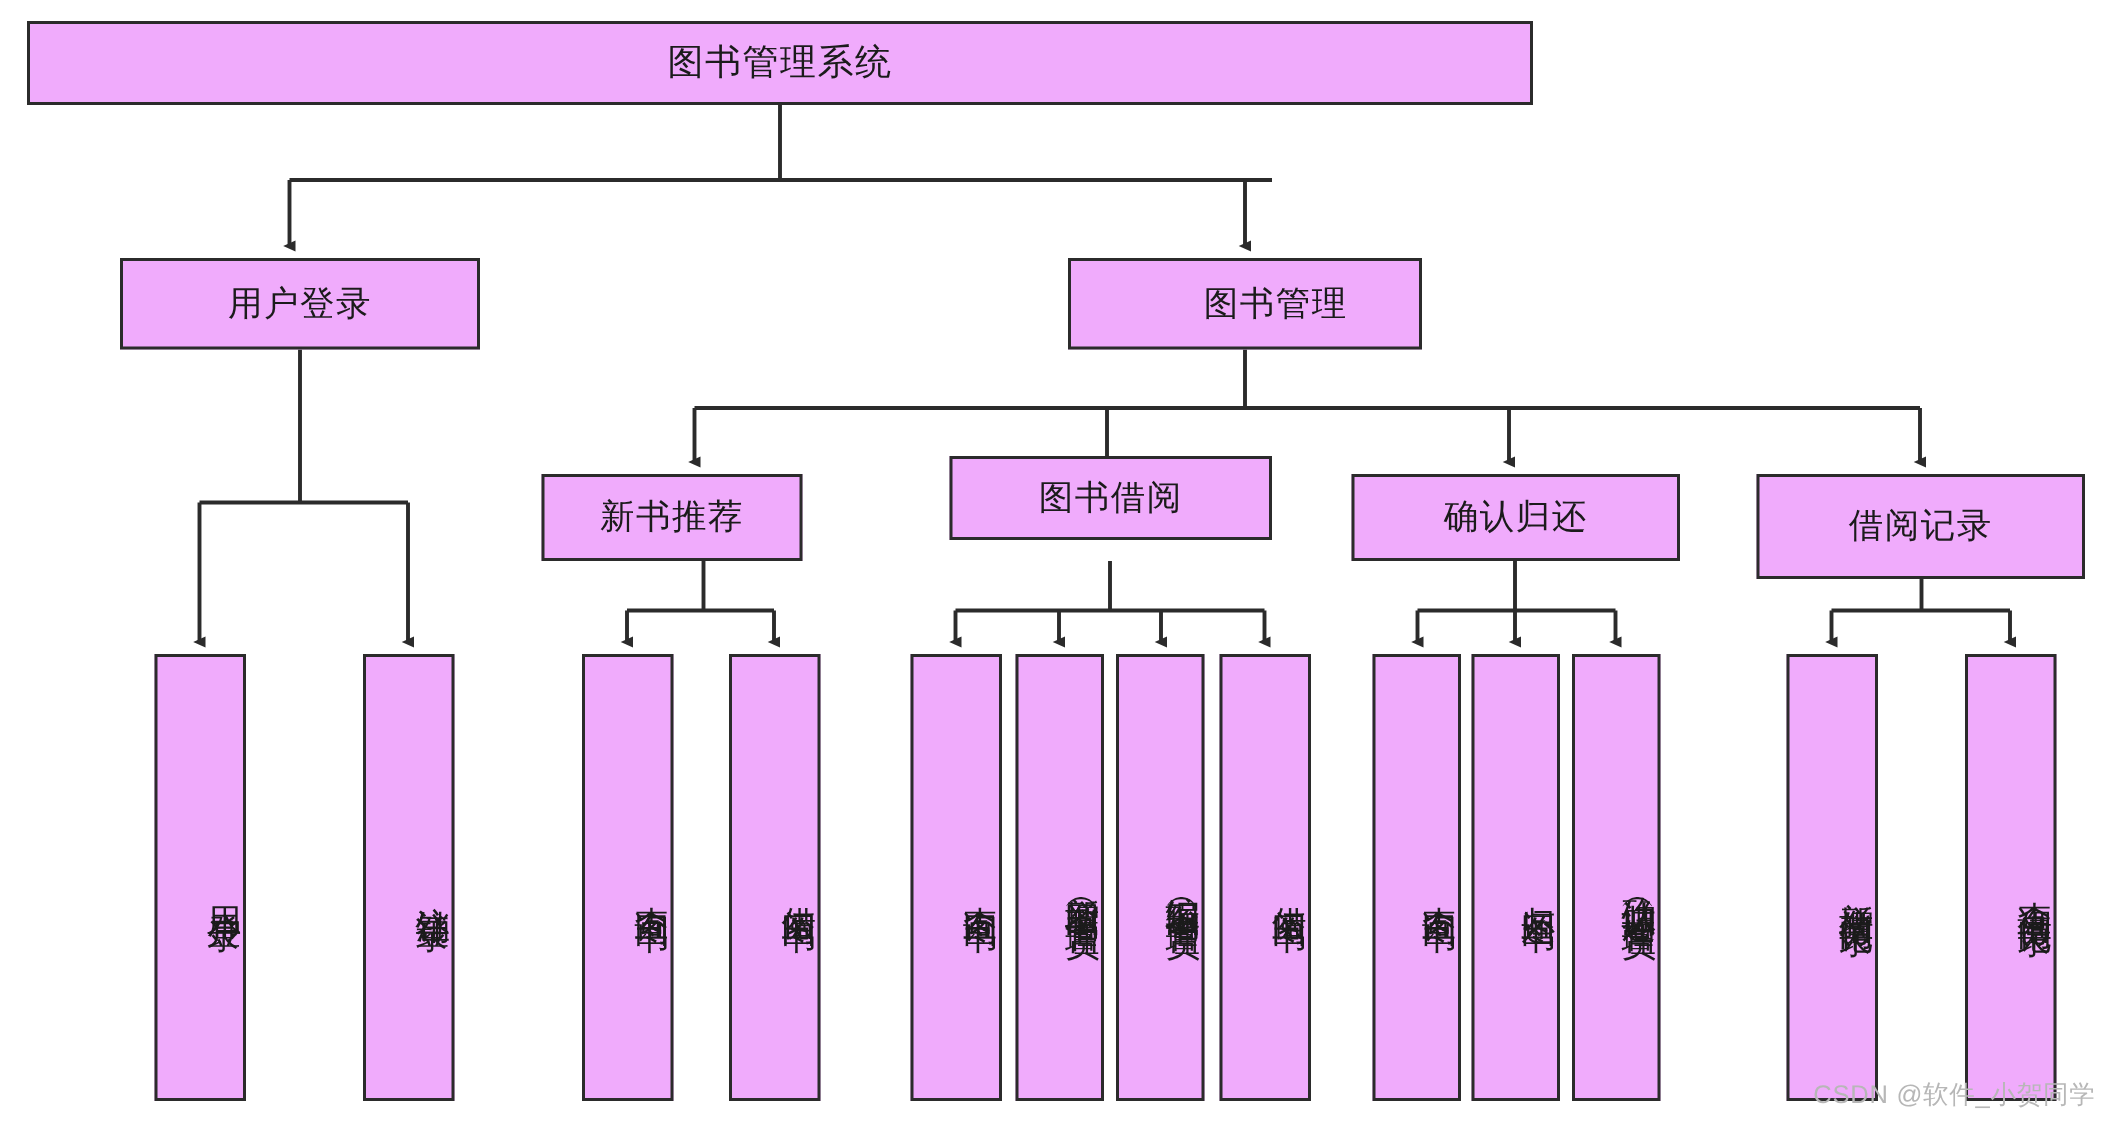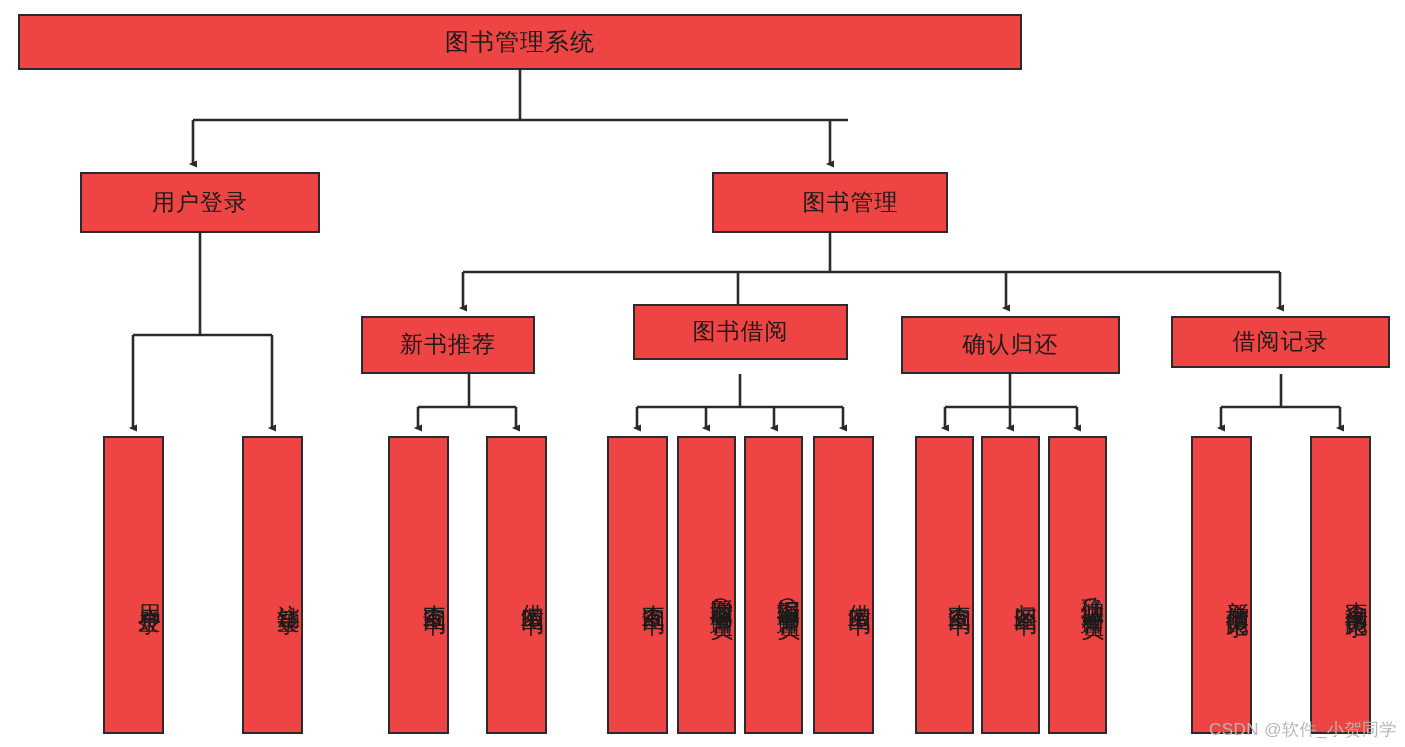--- a/index.html
+++ b/index.html
@@ -18,21 +18,21 @@
   }
   svg.connector-layer{
     position:absolute;
     left:0;top:0;
     width:1405px;height:747px;
     pointer-events:none;
   }
   .node{
     position:absolute;
     box-sizing:border-box;
-    background:#ef4444;
+    background:#f0abfc;
     border:2px solid #2b2b2b;
     display:flex;
     align-items:center;
     justify-content:center;
     color:#1b1b1b;
     line-height:1.12;
   }
   .node.horizontal{
     font-size:23px;
     letter-spacing:1px;
@@ -134,21 +134,21 @@
 
   <div class="node horizontal" style="left:361px;top:316px;width:174px;height:58px;">
     <span class="label">新书推荐</span>
   </div>
   <div class="node horizontal" style="left:633px;top:304px;width:215px;height:56px;">
     <span class="label">图书借阅</span>
   </div>
   <div class="node horizontal" style="left:901px;top:316px;width:219px;height:58px;">
     <span class="label">确认归还</span>
   </div>
-  <div class="node horizontal" style="left:1171px;top:316px;width:219px;height:52px;">
+  <div class="node horizontal" style="left:1171px;top:316px;width:219px;height:70px;">
     <span class="label">借阅记录</span>
   </div>
 
   <div class="node vertical" style="left:103px;top:436px;width:61px;height:298px;">
     <span class="label">用户登录</span>
   </div>
   <div class="node vertical" style="left:242px;top:436px;width:61px;height:298px;">
     <span class="label">注销登录</span>
   </div>
 

